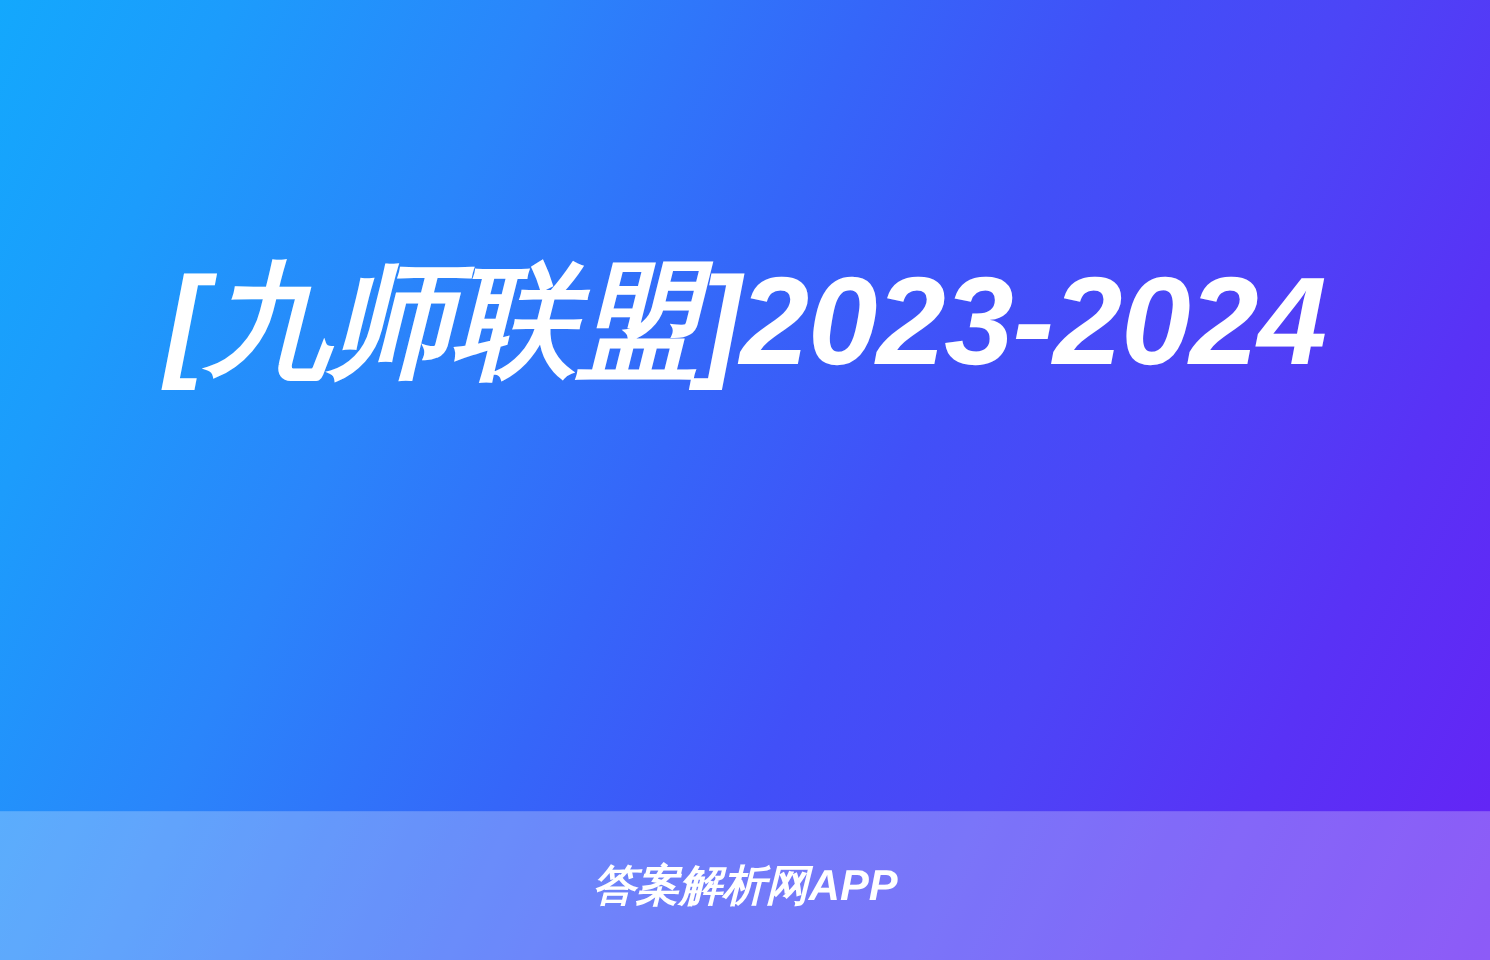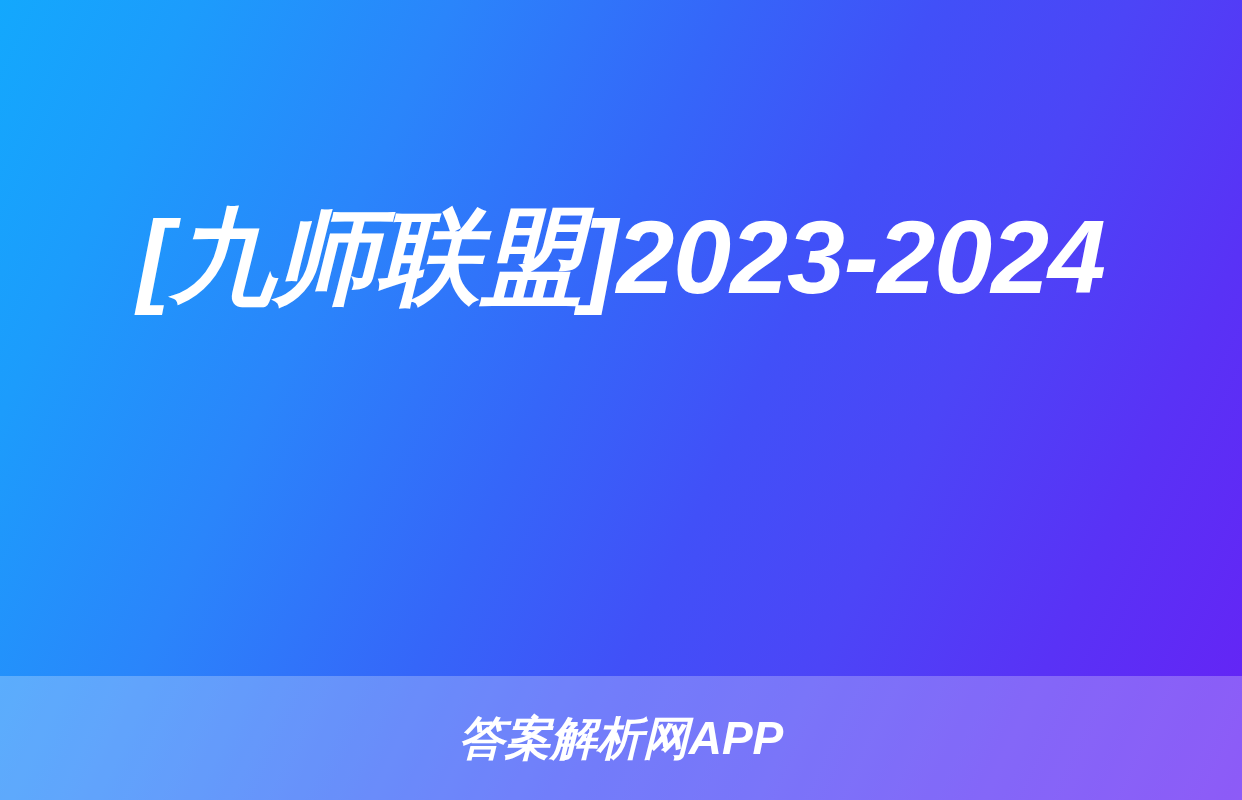--- a/index.html
+++ b/index.html
@@ -27,21 +27,21 @@
         #4c45f7 70%,
         #5932f6 84%,
         #6622f5 100%);
   }
 
   
   .title-block {
     position: absolute;
     left: 0;
     right: 0;
-    top: 185px;
+    top: 196px;
     display: flex;
     flex-direction: column;
     align-items: center;
     justify-content: flex-start;
   }
 
   .title-line {
     display: block;
     width: 1242px;
     text-align: center;
@@ -65,21 +65,21 @@
     background: rgba(255, 255, 255, 0.26);
     display: flex;
     align-items: center;
     justify-content: center;
   }
 
   .watermark {
     color: #ffffff;
     font-weight: 700;
     font-style: italic;
-    font-size: 46px;
+    font-size: 36px;
     line-height: 50px;
     letter-spacing: 0px;
     white-space: nowrap;
     font-family: "Liberation Sans", "DejaVu Sans", sans-serif;
   }
 </style>
 </head>
 <body>
 
 <div class="poster">

